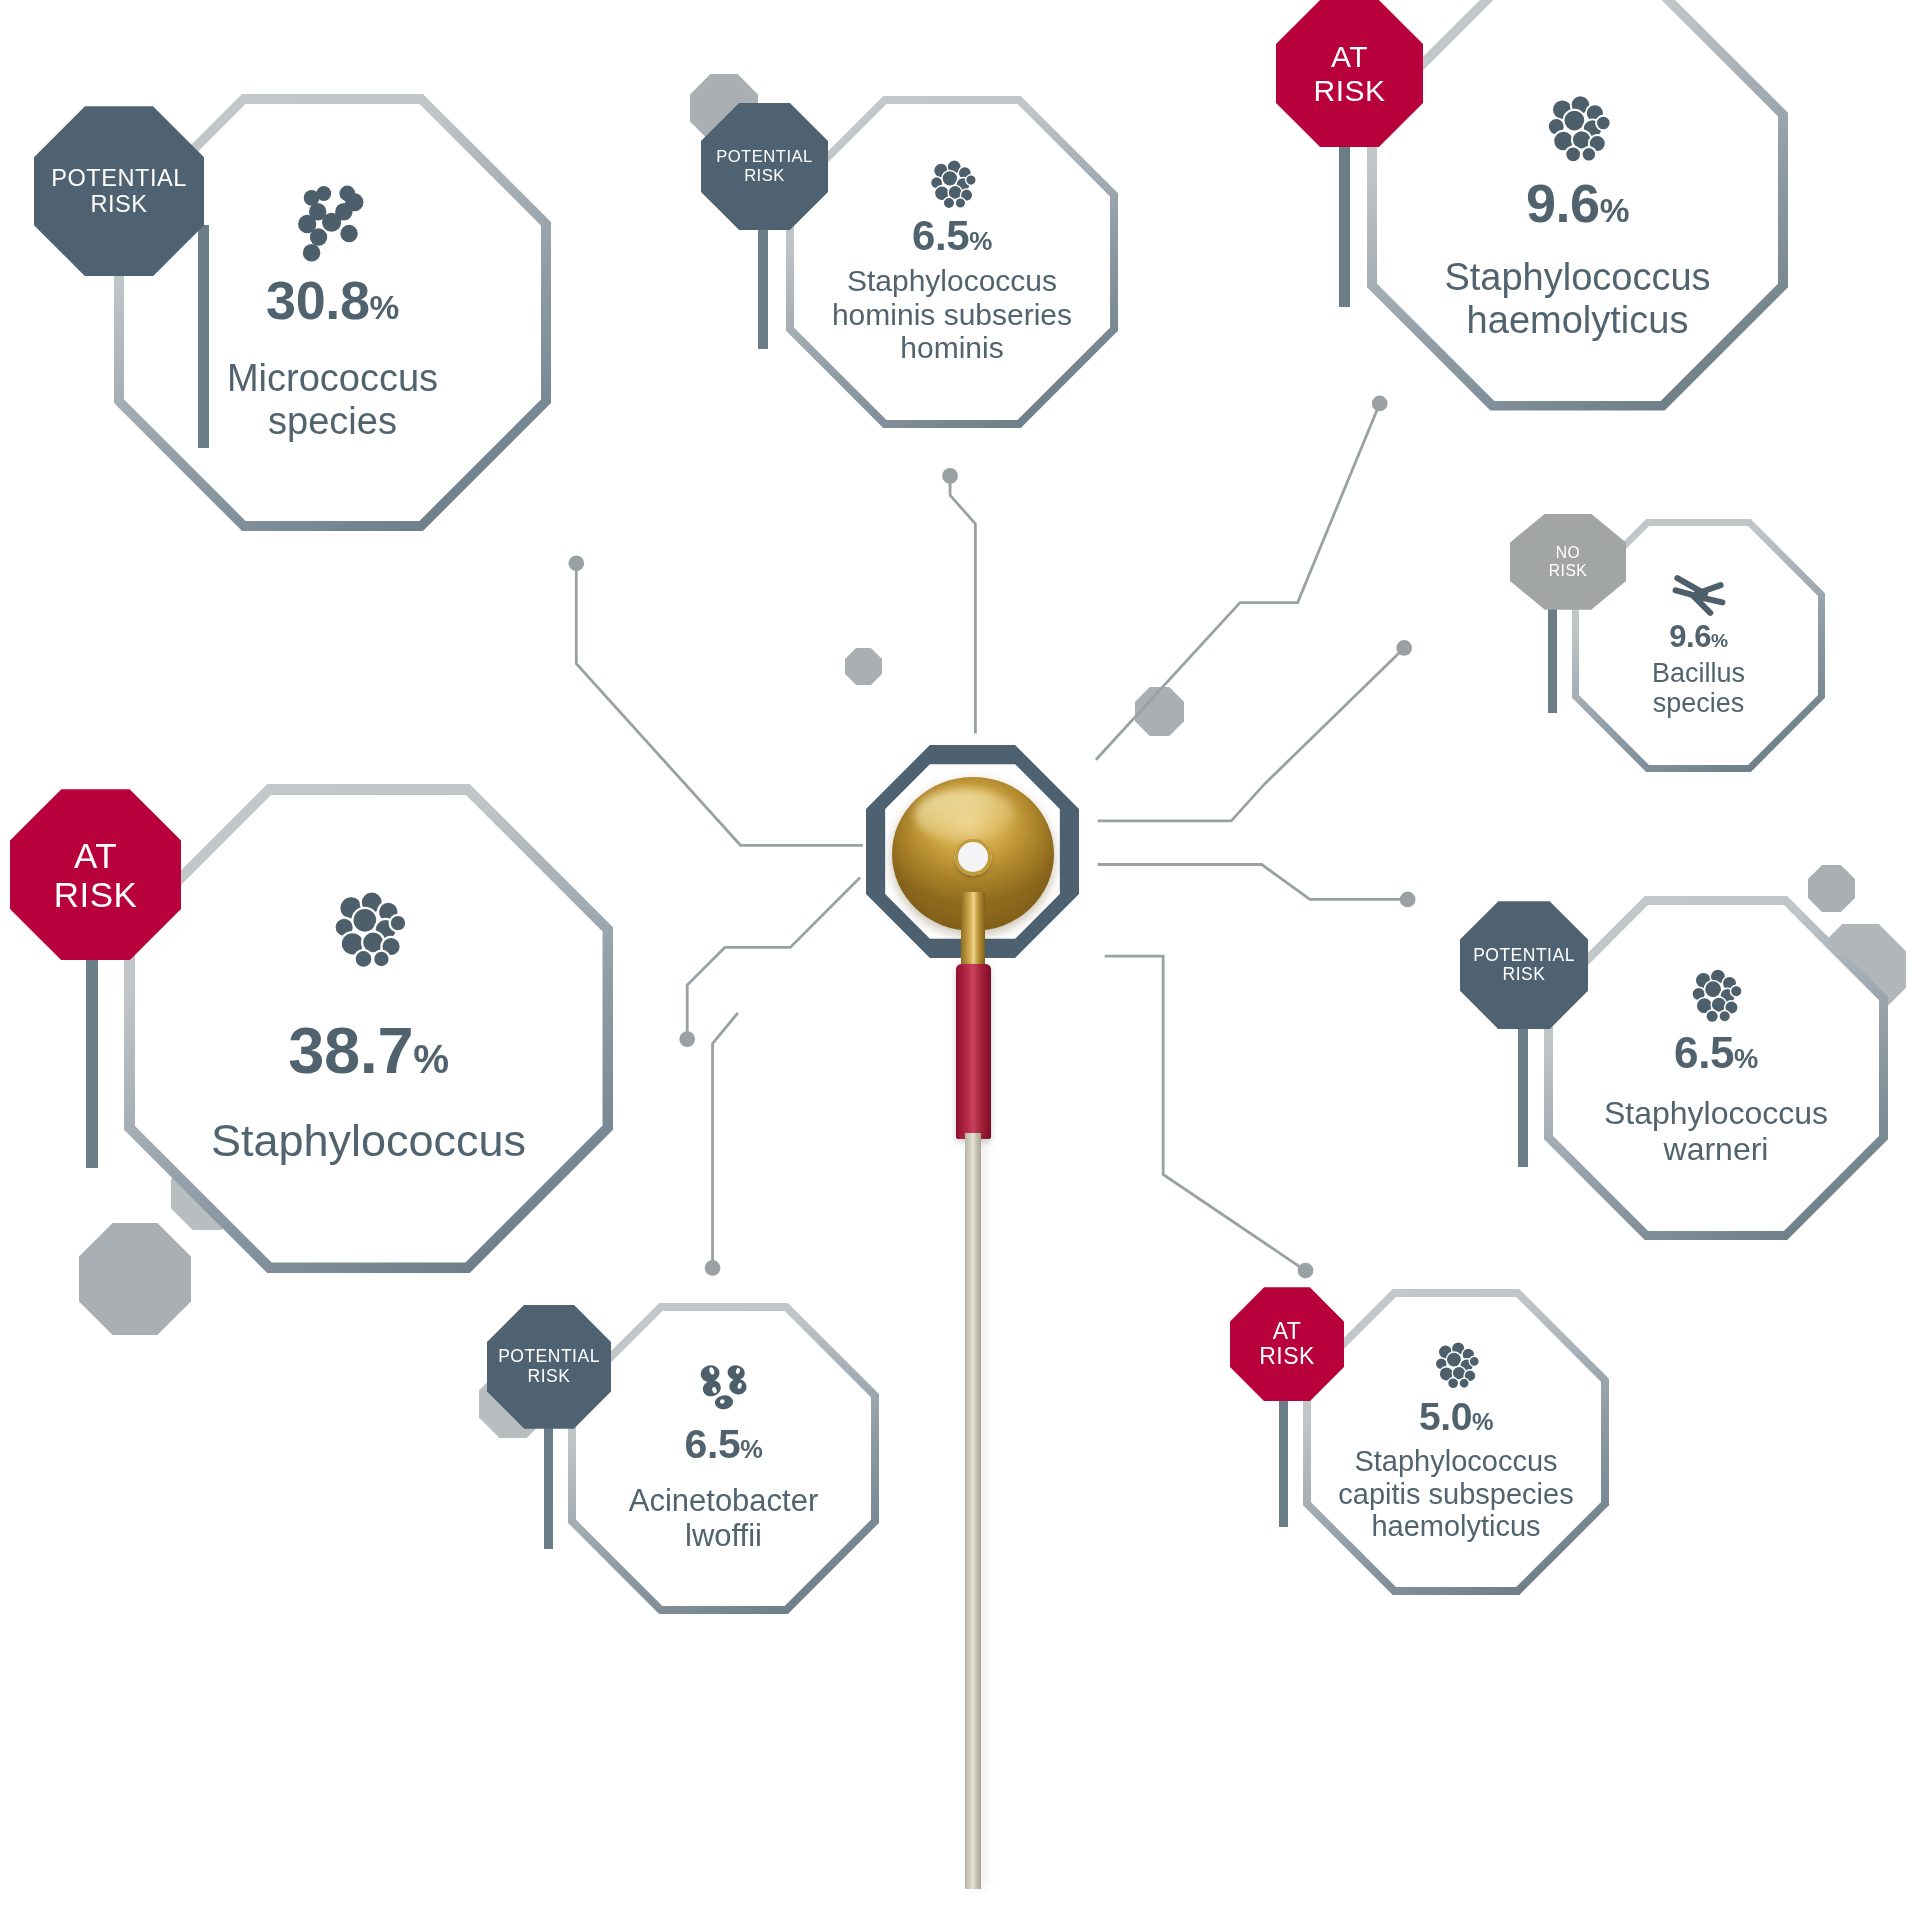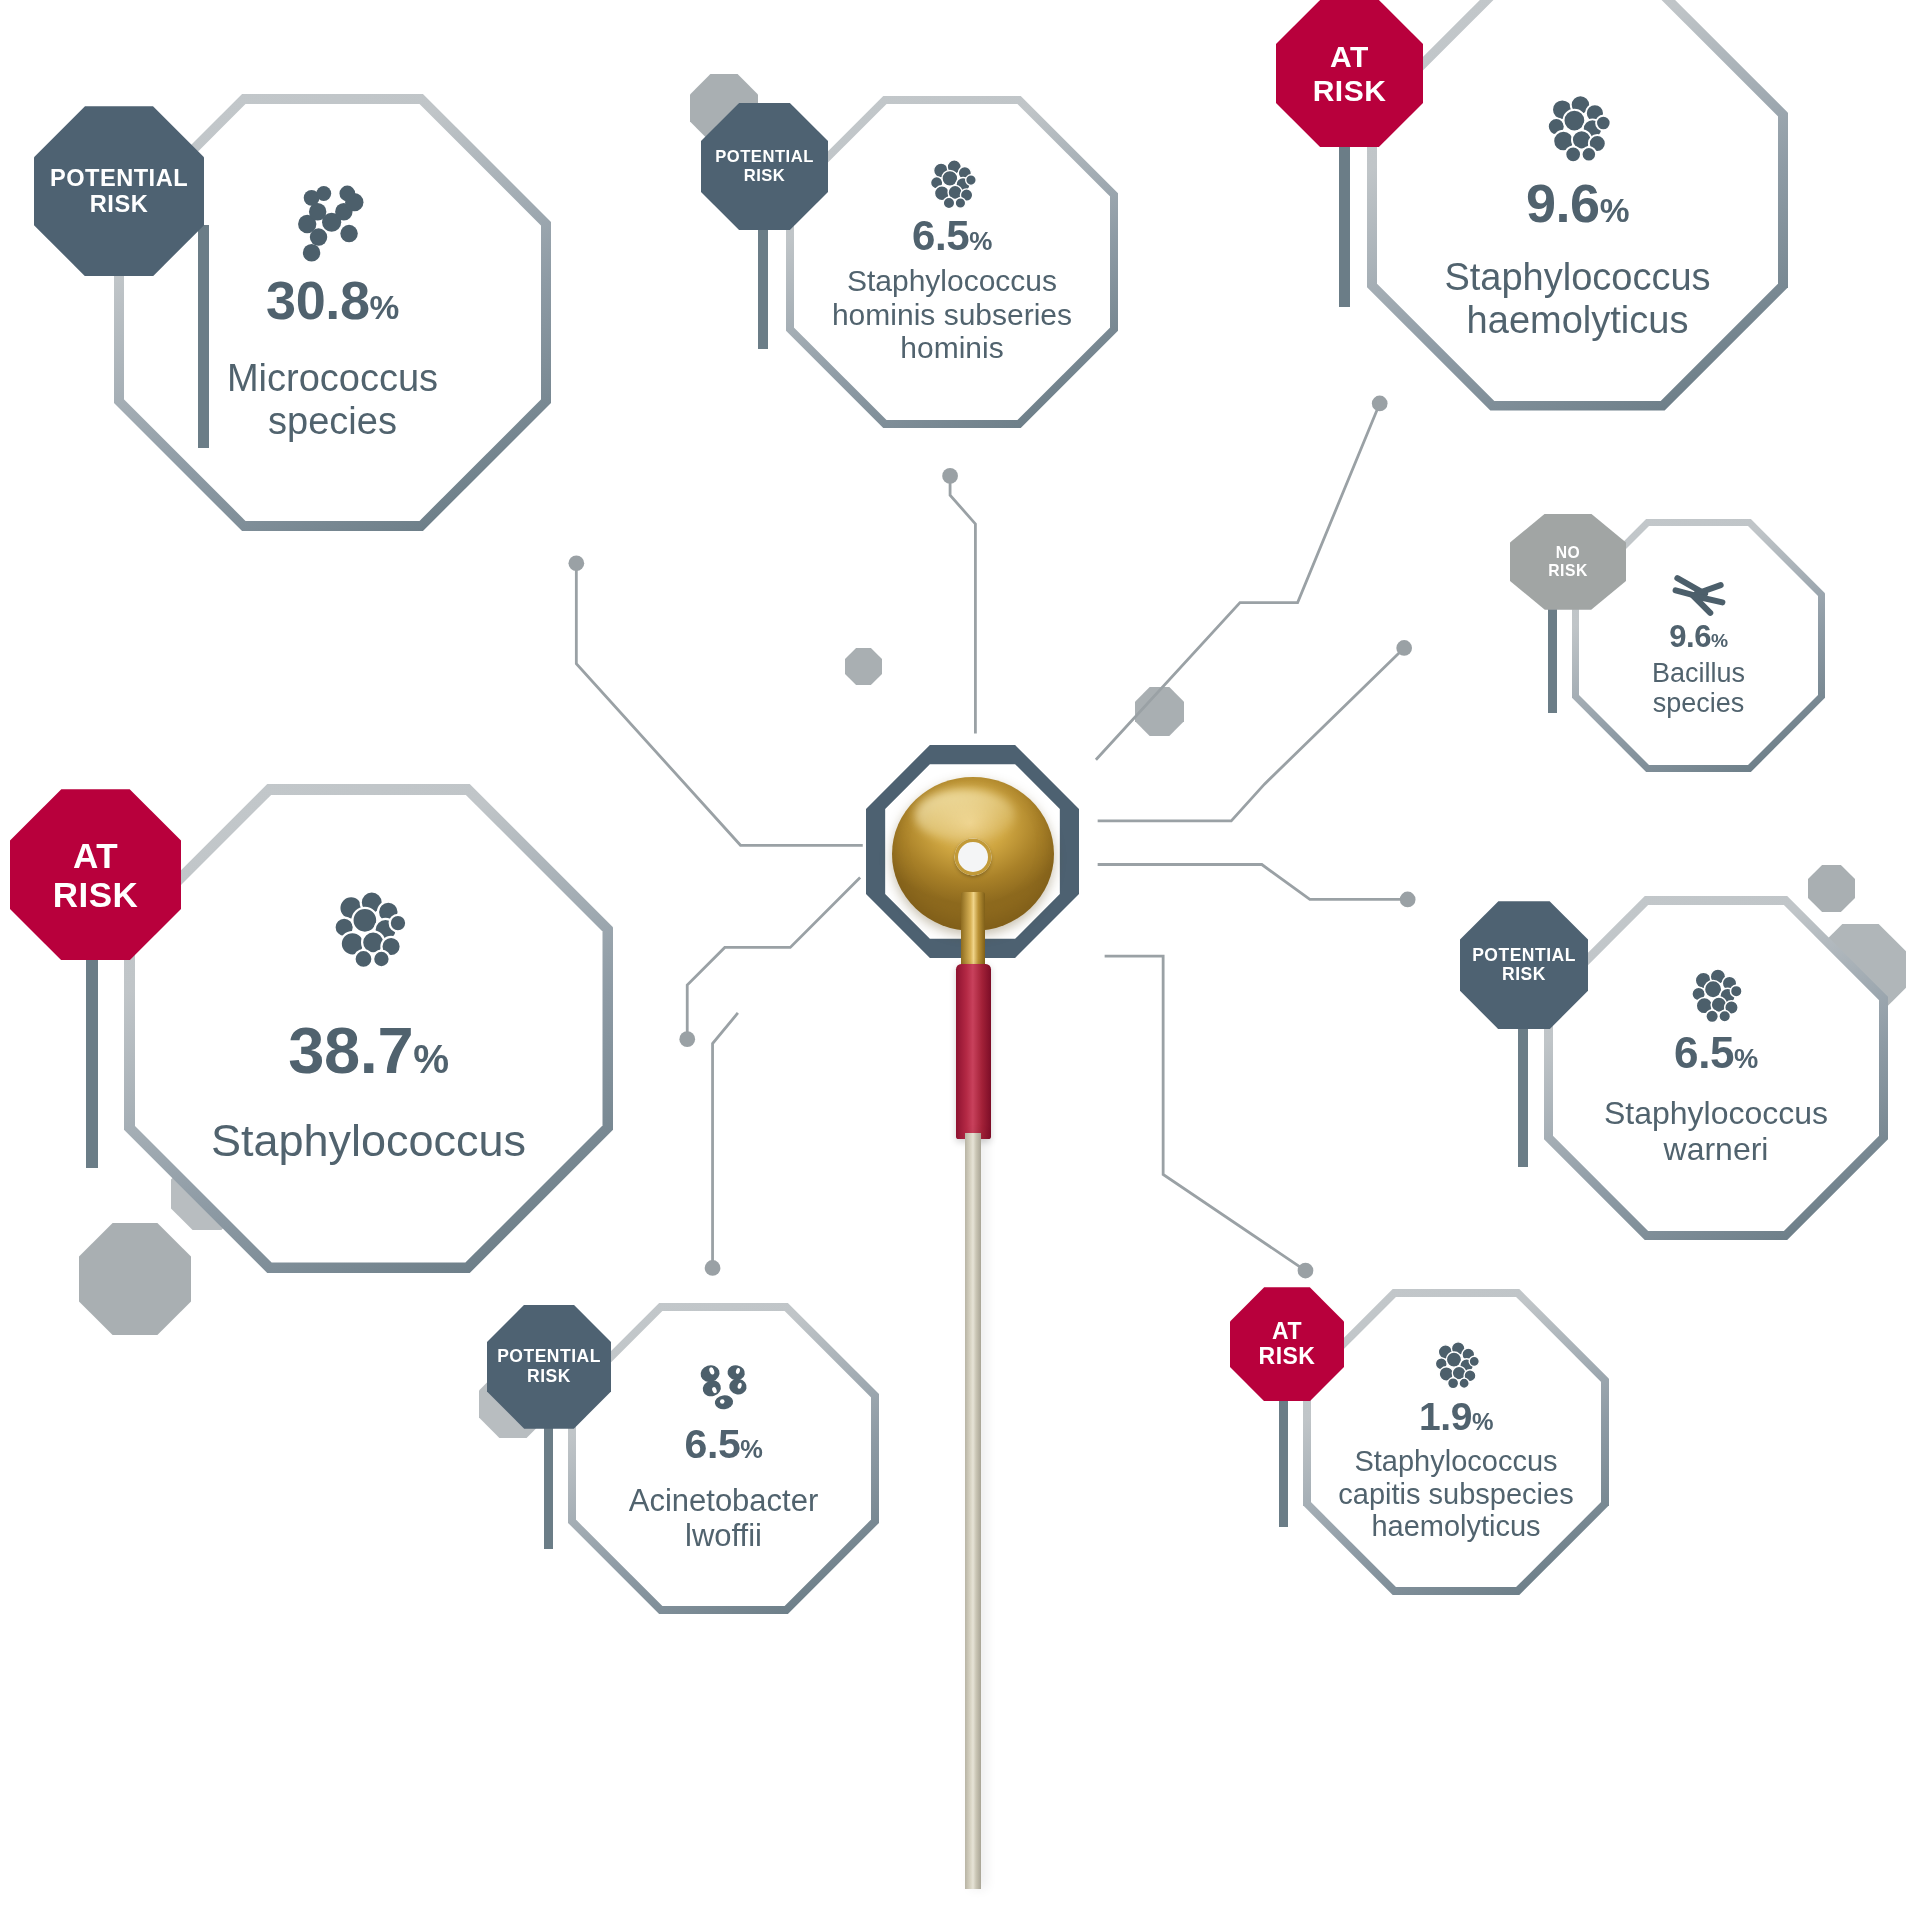--- a/index.html
+++ b/index.html
@@ -123,21 +123,21 @@
     color: #51636e;
     line-height: 1.12;
   }
 
   
   .badge {
     position: absolute;
     display: flex; align-items: center; justify-content: center;
     text-align: center;
     color: #ffffff;
-    font-weight: bold;
+    font-weight: normal;
     letter-spacing: 0.5px;
     line-height: 1.12;
     clip-path: polygon(30% 0%,70% 0%,100% 30%,100% 70%,70% 100%,30% 100%,0% 70%,0% 30%);
     z-index: 6;
     border-radius: 29px;
   }
   .badge.potential { background: #4e6272; }
   .badge.atrisk    { background: #b8003c; }
   .badge.norisk    { background: #a1a5a4; }
 
@@ -488,21 +488,21 @@
             <circle cx="50" cy="24" r="6"></circle>
               <circle cx="17" cy="39" r="8.5"></circle>
             <circle cx="32" cy="38" r="8"></circle>
               <circle cx="45" cy="41" r="7"></circle>
             <circle cx="25" cy="50" r="6.5"></circle>
               <circle cx="38" cy="50" r="6"></circle>
           </g>
         </svg>
       </div>
       <div class="pct" style="font-size:39px;margin-bottom:8.7px;">
-        <span>1.9</span><span class="sym">%</span>
+        <span>5.0</span><span class="sym">%</span>
       </div>
       <div class="sp-name" style="font-size:29px;">
         <div>Staphylococcus</div>
         <div>capitis subspecies</div>
         <div>haemolyticus</div>
       </div>
     </div>
     <div class="stalk" style="left:-24.5px;top:91px;width:9.6px;height:147px;"></div>
     <div class="badge atrisk" style="left:-73px;top:-1.7px;width:114px;height:114px;font-size:23px;">
       <div>

